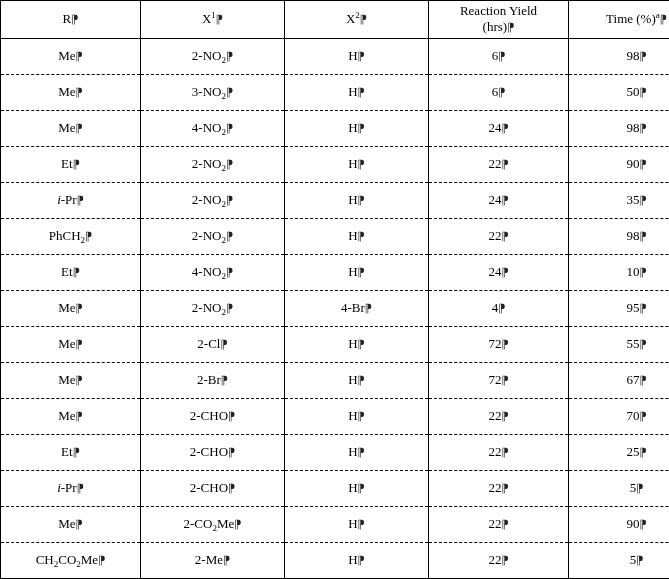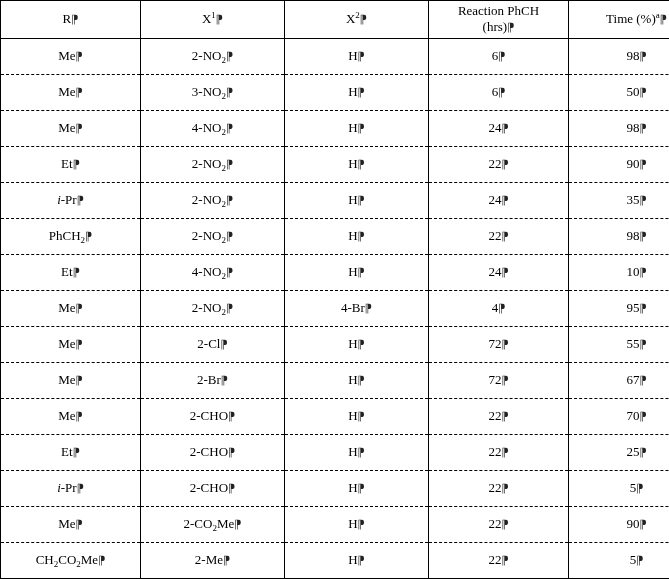--- a/index.html
+++ b/index.html
@@ -86,21 +86,21 @@
         <th class="col-r">
           <span class="cellwrap"><span>R</span><span class="pilcrow">⁋</span></span>
         </th>
         <th class="col-x1">
           <span class="cellwrap"><span>X</span><sup>1</sup><span class="pilcrow">⁋</span></span>
         </th>
         <th class="col-x2">
           <span class="cellwrap"><span>X</span><sup>2</sup><span class="pilcrow">⁋</span></span>
         </th>
         <th class="col-time hdr-two-line">
-          <div>Reaction PhCH</div>
+          <div>Reaction Yield</div>
           <div><span class="cellwrap"><span>(hrs)</span><span class="pilcrow">⁋</span></span></div>
         </th>
         <th class="col-yield">
           <span class="cellwrap"><span>Time (%)</span><sup>a</sup><span class="pilcrow">⁋</span></span>
         </th>
       </tr>
     </thead>
     <tbody id="table-body">
         <tr class="body-row">
           <td class="col-r"><span class="cellwrap">Me<span class="pilcrow">⁋</span></span></td>

